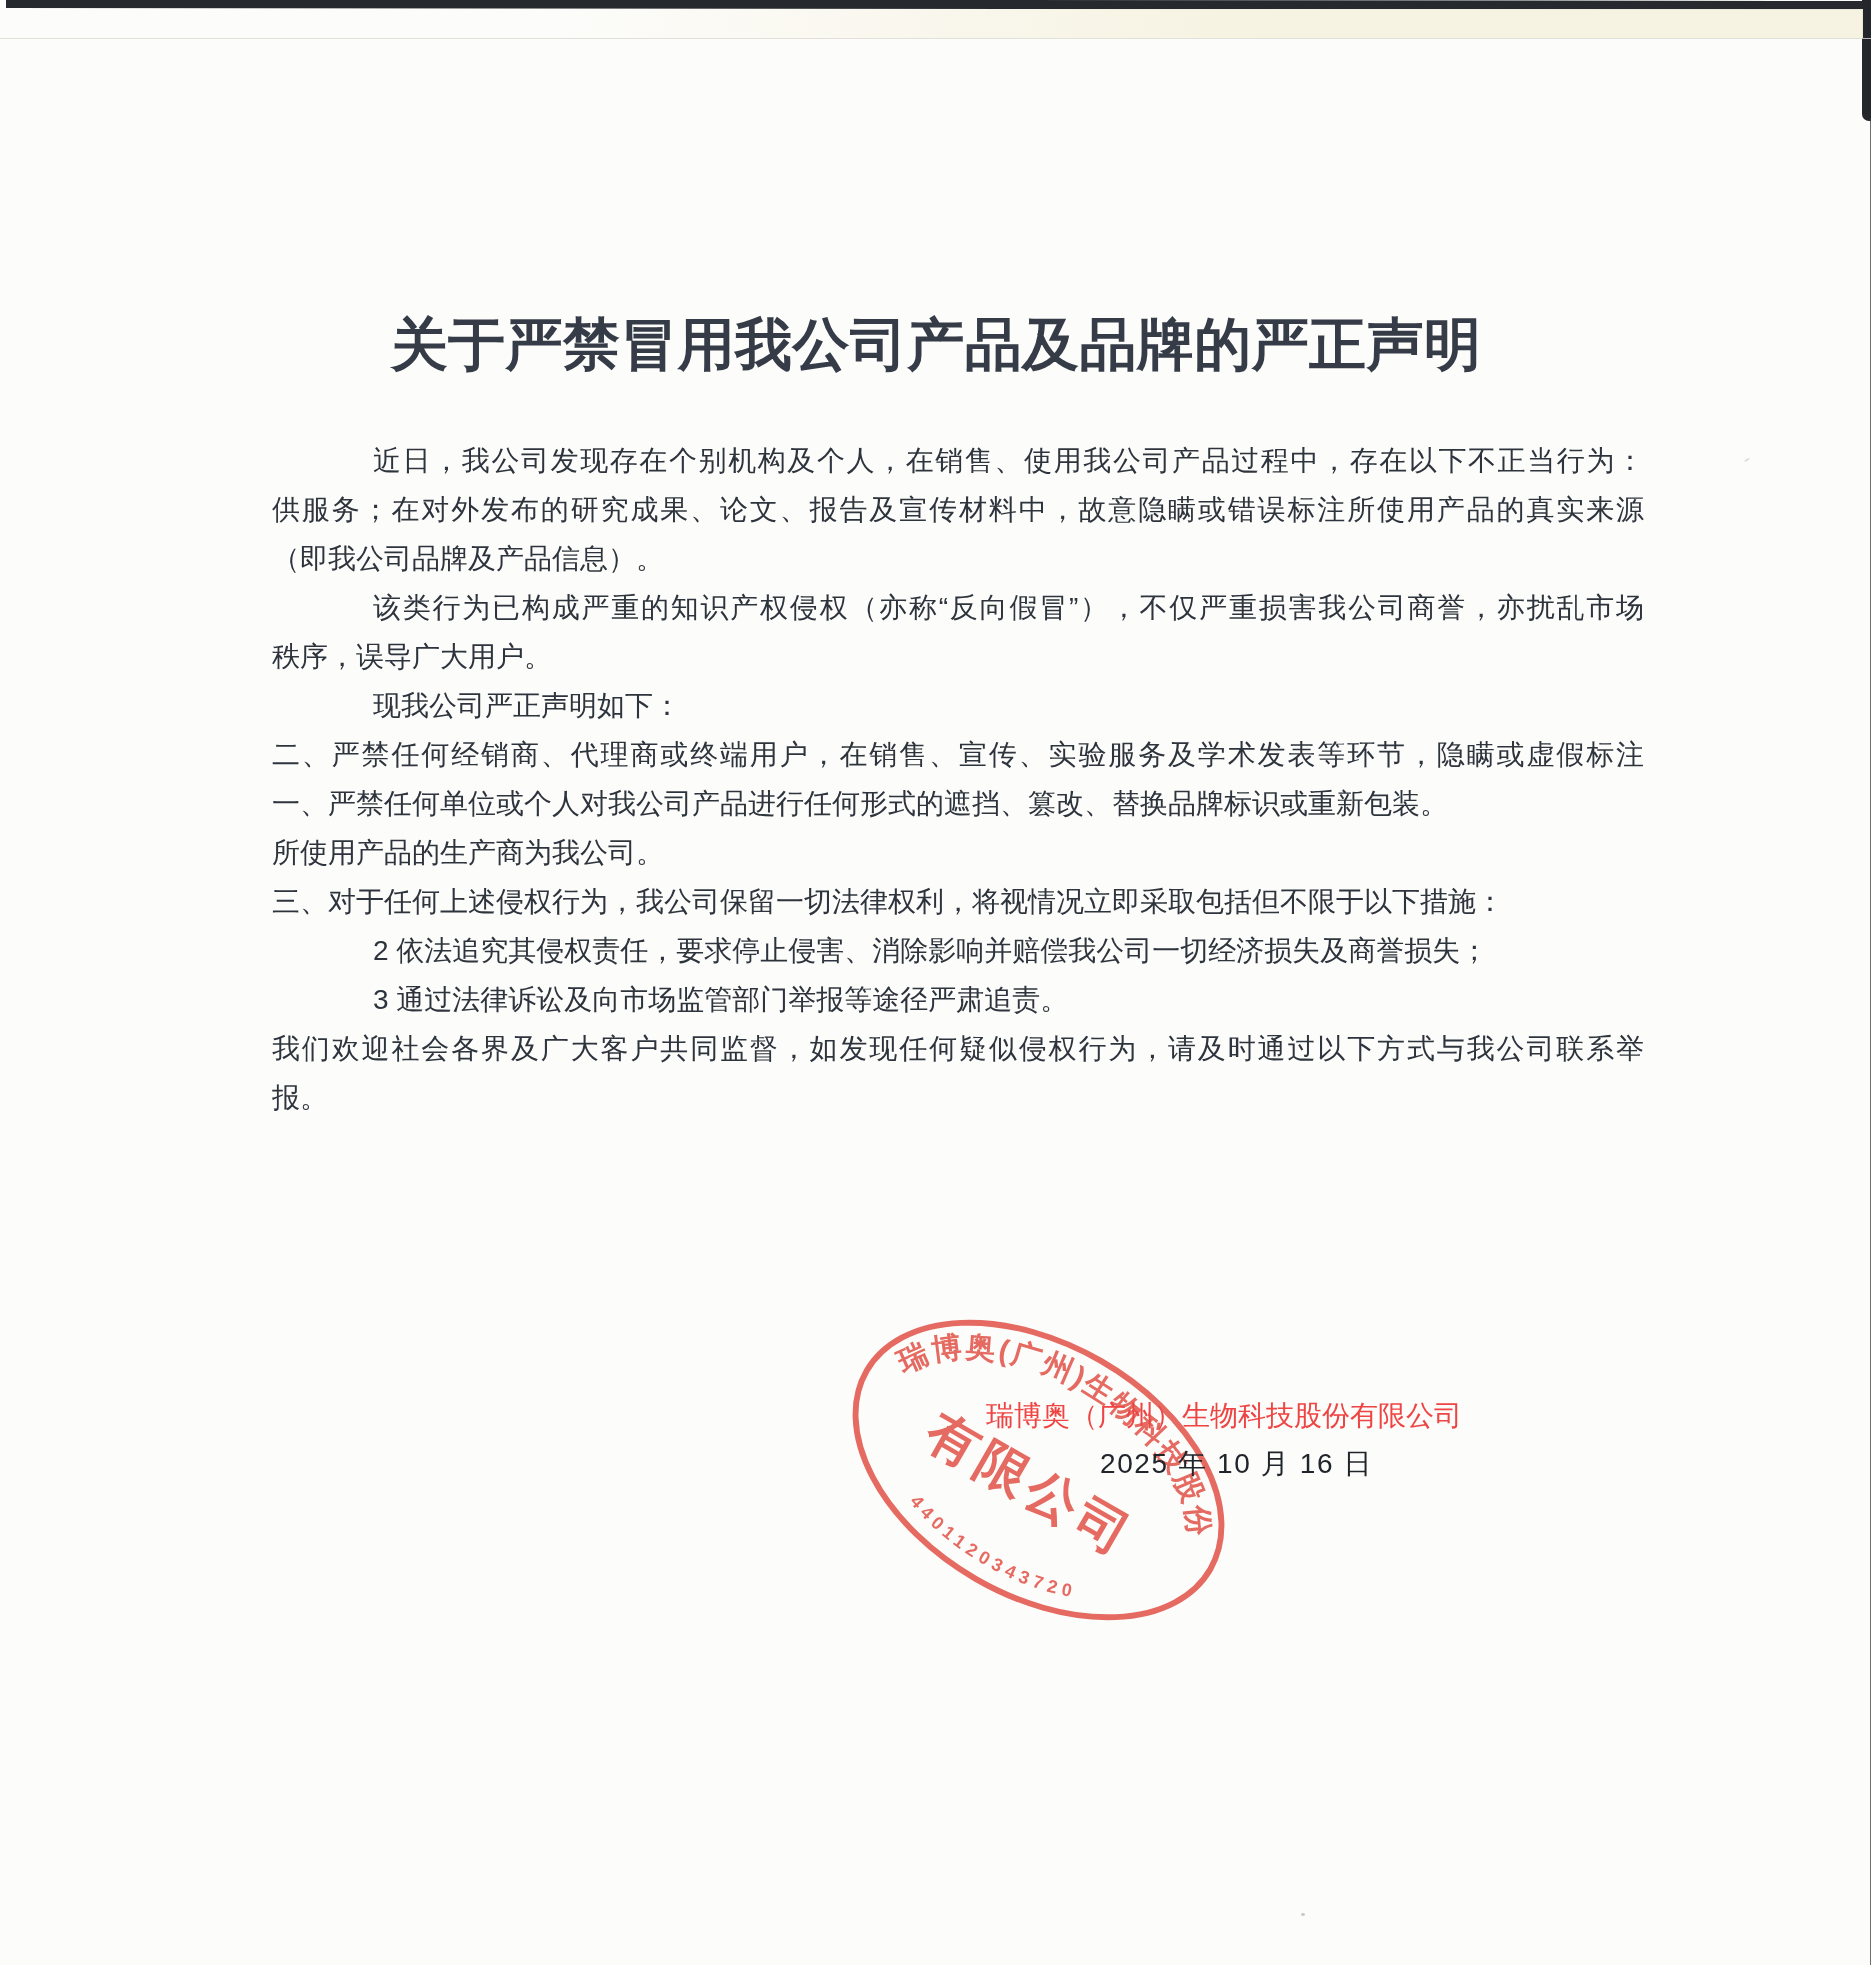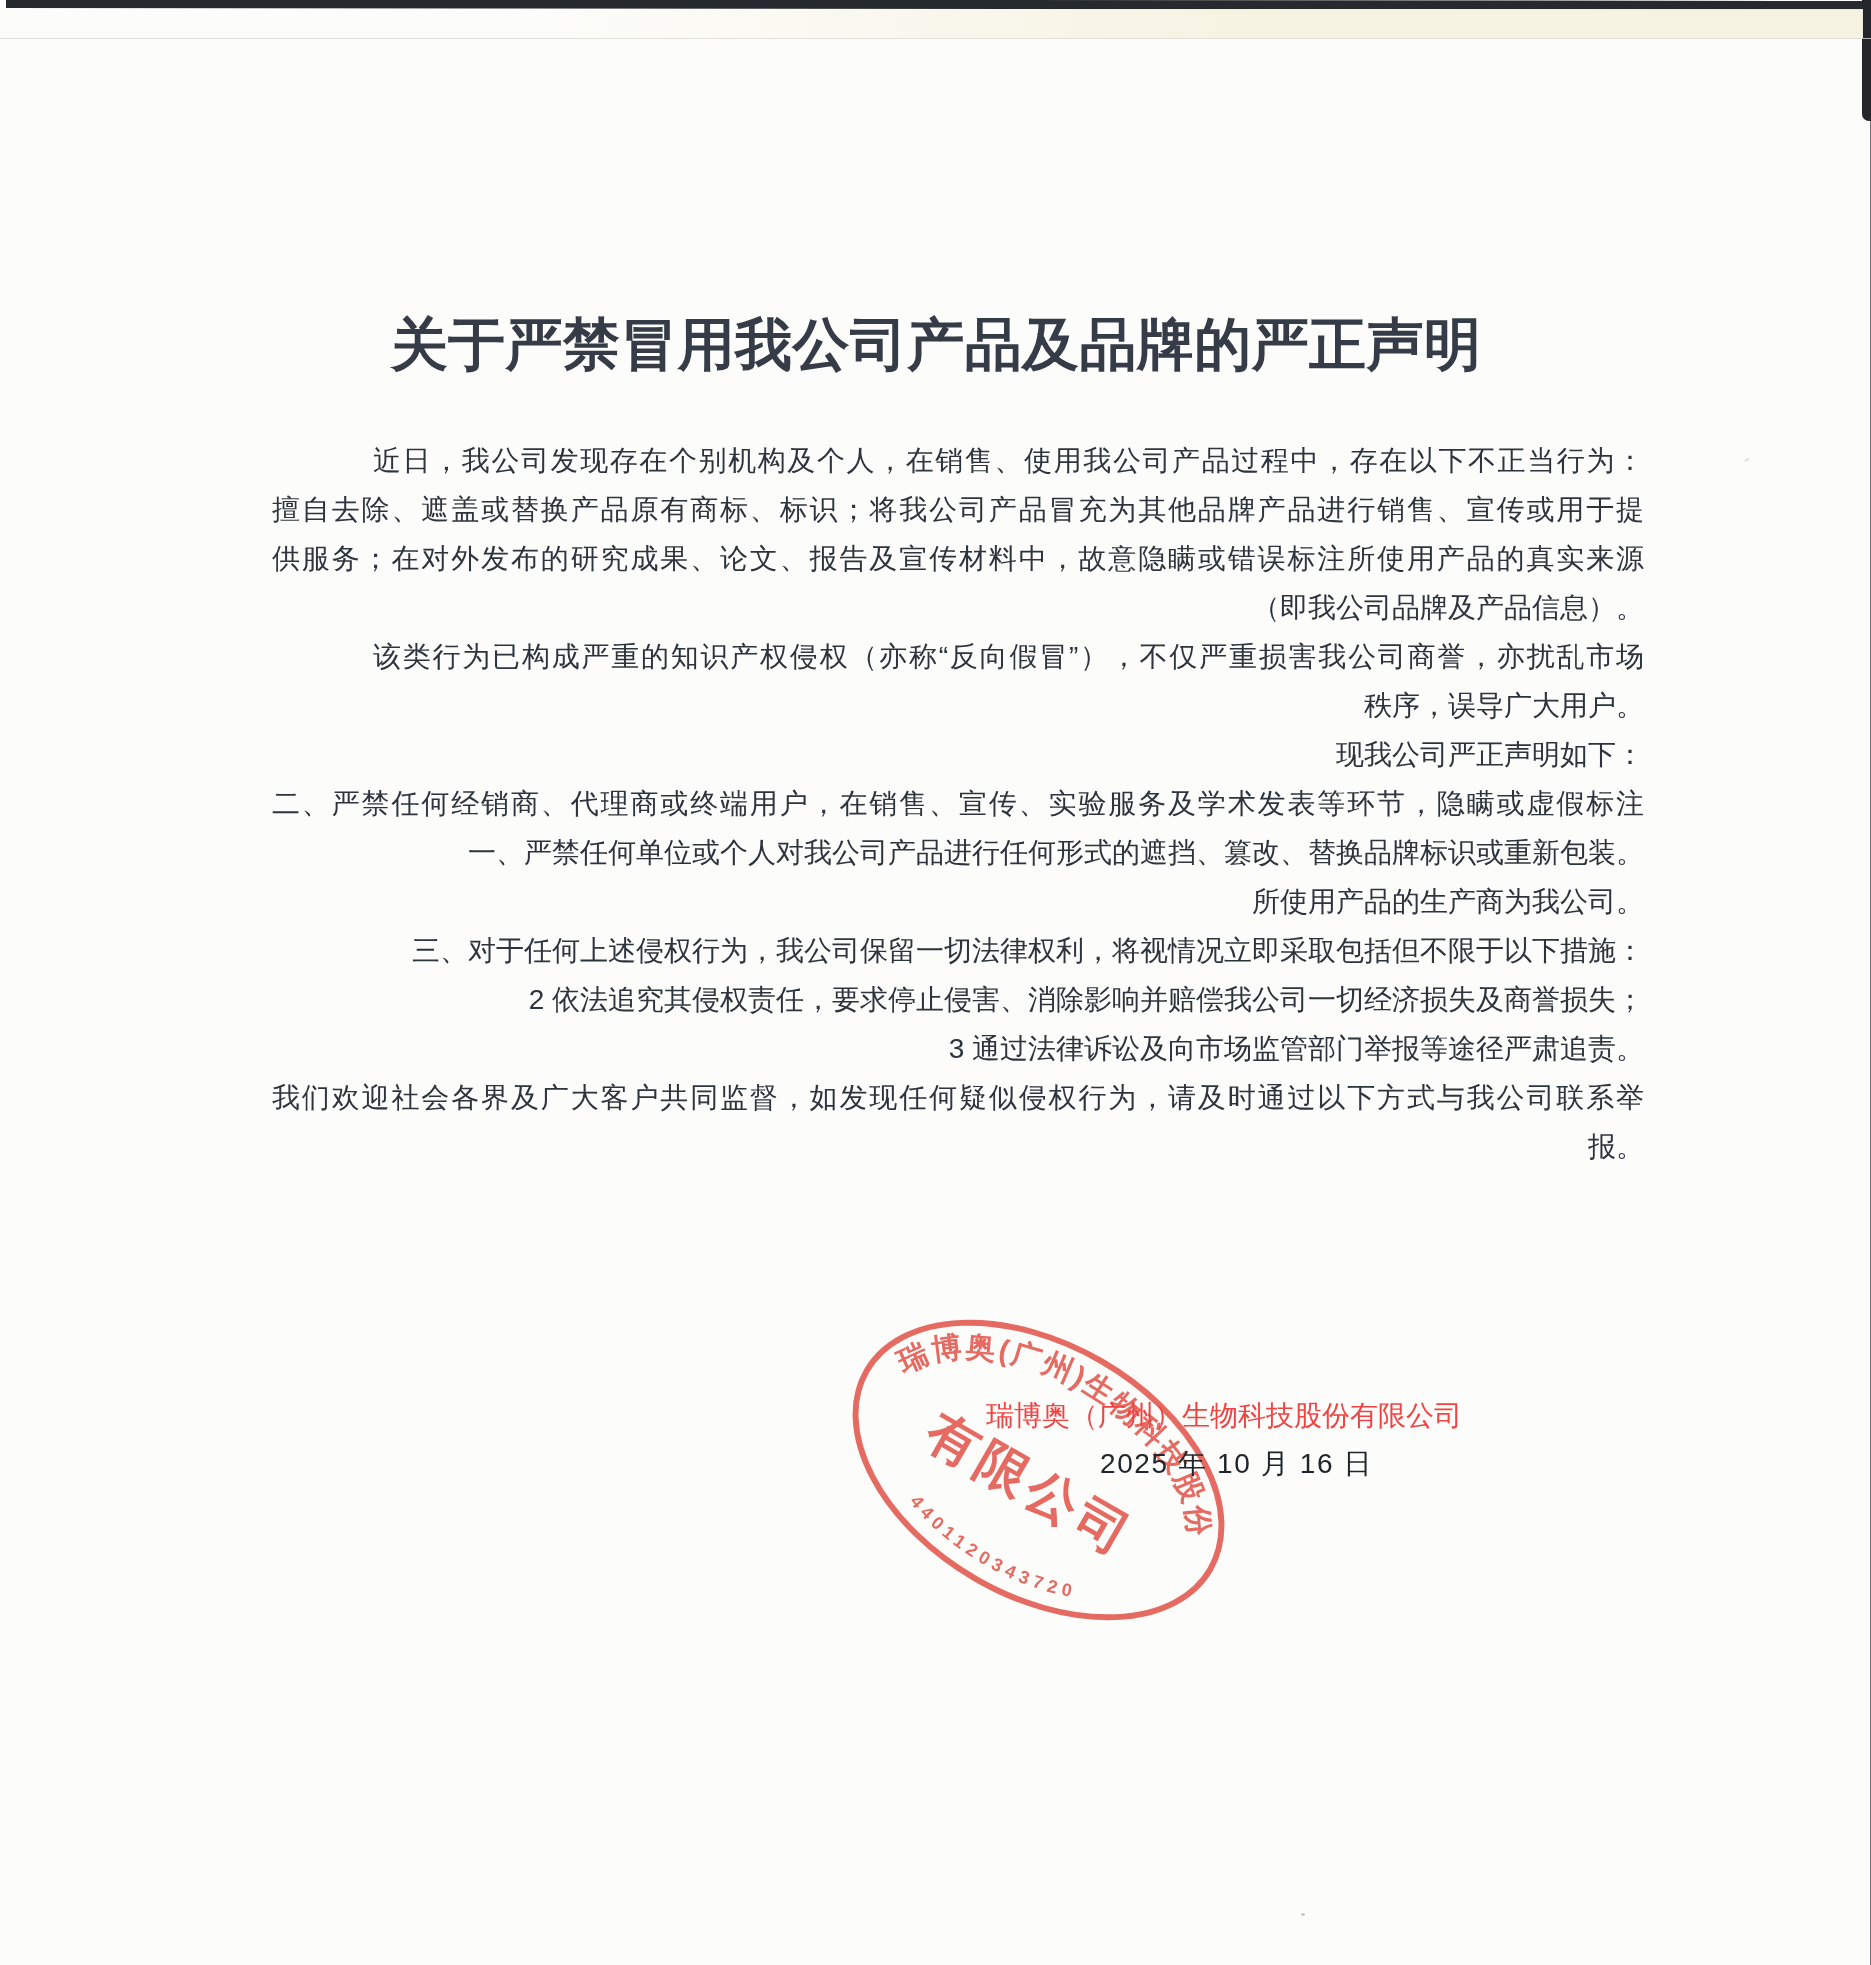--- a/index.html
+++ b/index.html
@@ -41,21 +41,21 @@
     text-align:center;
     font-size:57px;font-weight:bold;
     color:#363c47;letter-spacing:0.4px;
   }
   .doc-body{
     position:absolute;left:272px;top:436px;width:1372px;
     font-size:28px;color:#2e343d;
   }
   .doc-line{
     height:49px;line-height:49px;
-    text-align:right;
+    text-align:left;
   }
   .doc-line.justify{
     text-align:justify;
     text-align-last:justify;
     text-justify:inter-character;
   }
   .doc-line.indent{padding-left:101px;}
 
   
   .sig-company{
@@ -82,21 +82,20 @@
 <div class="scan-cream-band"></div>
 <div class="scan-edge-line"></div>
 <div class="speck s1"></div>
 
 <div class="speck s3"></div>
 
 <div class="doc-title">关于严禁冒用我公司产品及品牌的严正声明</div>
 
 <div class="doc-body" id="doc-body">
     <div class="doc-line indent justify">近日，我公司发现存在个别机构及个人，在销售、使用我公司产品过程中，存在以下不正当行为：</div>
-    <div class="doc-line justify">擅自去除、遮盖或替换产品原有商标、标识；将我公司产品冒充为其他品牌产品进行销售、宣传或用于提</div>
     <div class="doc-line justify">供服务；在对外发布的研究成果、论文、报告及宣传材料中，故意隐瞒或错误标注所使用产品的真实来源</div>
     <div class="doc-line">（即我公司品牌及产品信息）。</div>
     <div class="doc-line indent justify">该类行为已构成严重的知识产权侵权（亦称“反向假冒”），不仅严重损害我公司商誉，亦扰乱市场</div>
     <div class="doc-line">秩序，误导广大用户。</div>
     <div class="doc-line indent">现我公司严正声明如下：</div>
     <div class="doc-line justify">二、严禁任何经销商、代理商或终端用户，在销售、宣传、实验服务及学术发表等环节，隐瞒或虚假标注</div>
     <div class="doc-line">一、严禁任何单位或个人对我公司产品进行任何形式的遮挡、篡改、替换品牌标识或重新包装。</div>
     <div class="doc-line">所使用产品的生产商为我公司。</div>
     <div class="doc-line">三、对于任何上述侵权行为，我公司保留一切法律权利，将视情况立即采取包括但不限于以下措施：</div>
     <div class="doc-line indent">2  依法追究其侵权责任，要求停止侵害、消除影响并赔偿我公司一切经济损失及商誉损失；</div>

